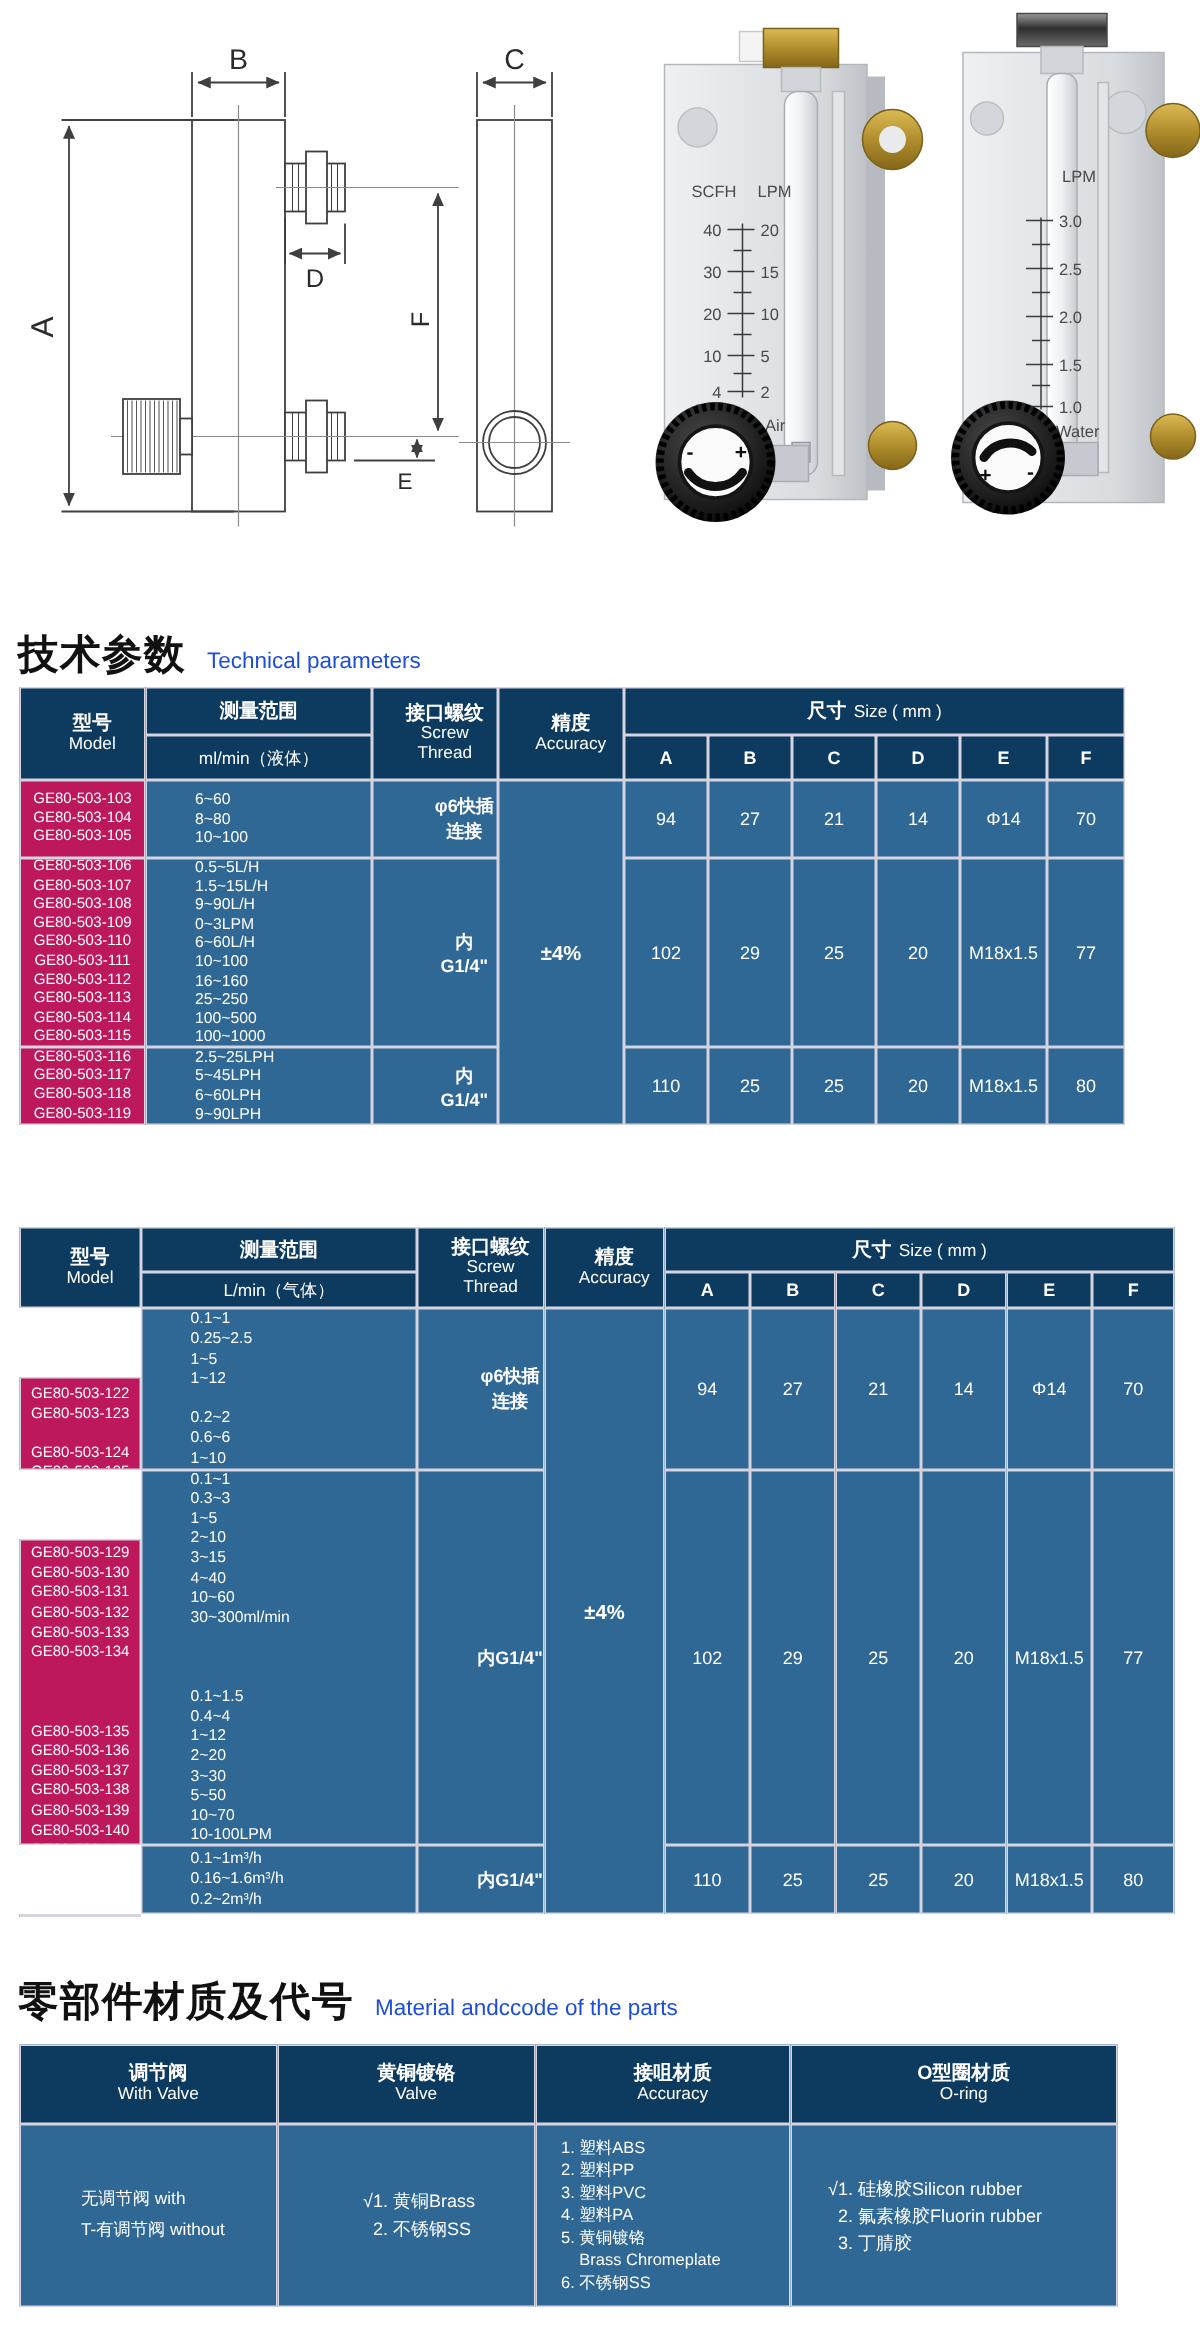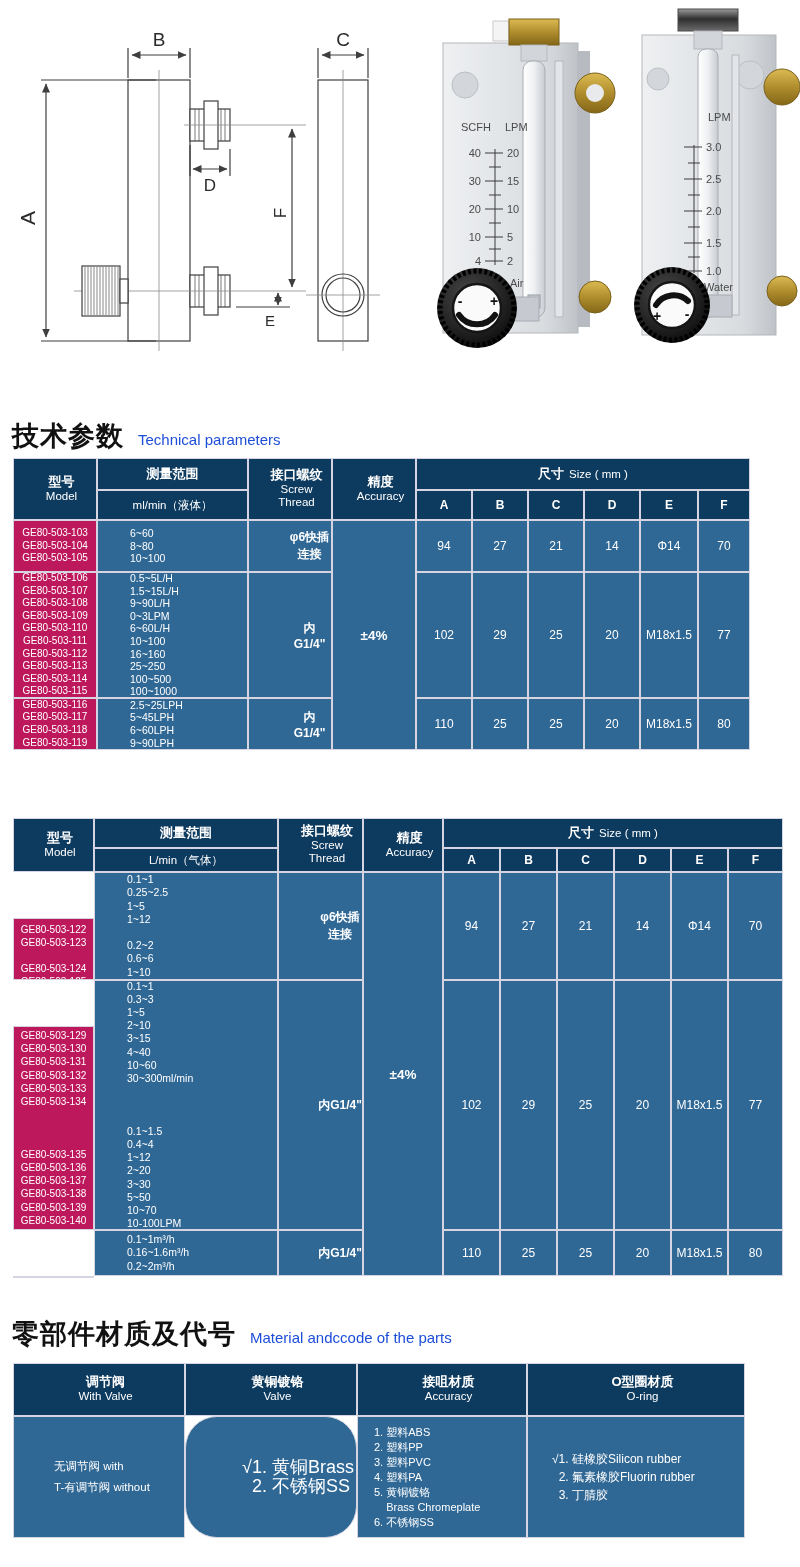--- a/index.html
+++ b/index.html
@@ -24,21 +24,21 @@
   .t2 .mdl{line-height:13.2px;margin-top:46px;}
   .rng{font-size:10.5px;line-height:12.6px;justify-content:flex-start;text-align:left;padding-left:32px;}
   .t2 .rng{line-height:13.2px;padding-left:32px;}
   .scr{font-size:12px;font-weight:bold;padding-left:39px;}
   .acc{font-size:13.5px;font-weight:bold;}
   .sz{font-size:12px;}
   .szh{font-size:12px;font-weight:bold;}
   
   .t3 .bodycell{font-size:11.5px;justify-content:flex-start;text-align:left;}
   .t3 .c1{padding-left:40px;line-height:21px;}
-  .t3 .c2{padding-left:56px;line-height:19px;font-size:18px;border-radius:32px;}
+  .t3 .c2{padding-left:56px;line-height:19px;font-size:12px;}
   .t3 .c3{padding-left:16px;line-height:15px;font-size:11px;}
   .t3 .c4{padding-left:24px;line-height:18px;font-size:12px;}
   svg text{font-family:"Liberation Sans","DejaVu Sans",sans-serif;}
 </style>
 </head>
 <body>
 
 <svg class="abs" style="left:8px;top:8px" width="395" height="365" viewBox="0 0 395 365">
   <defs>
     <marker id="ar" markerWidth="10" markerHeight="8" refX="8.5" refY="4" orient="auto-start-reverse" markerUnits="userSpaceOnUse">

